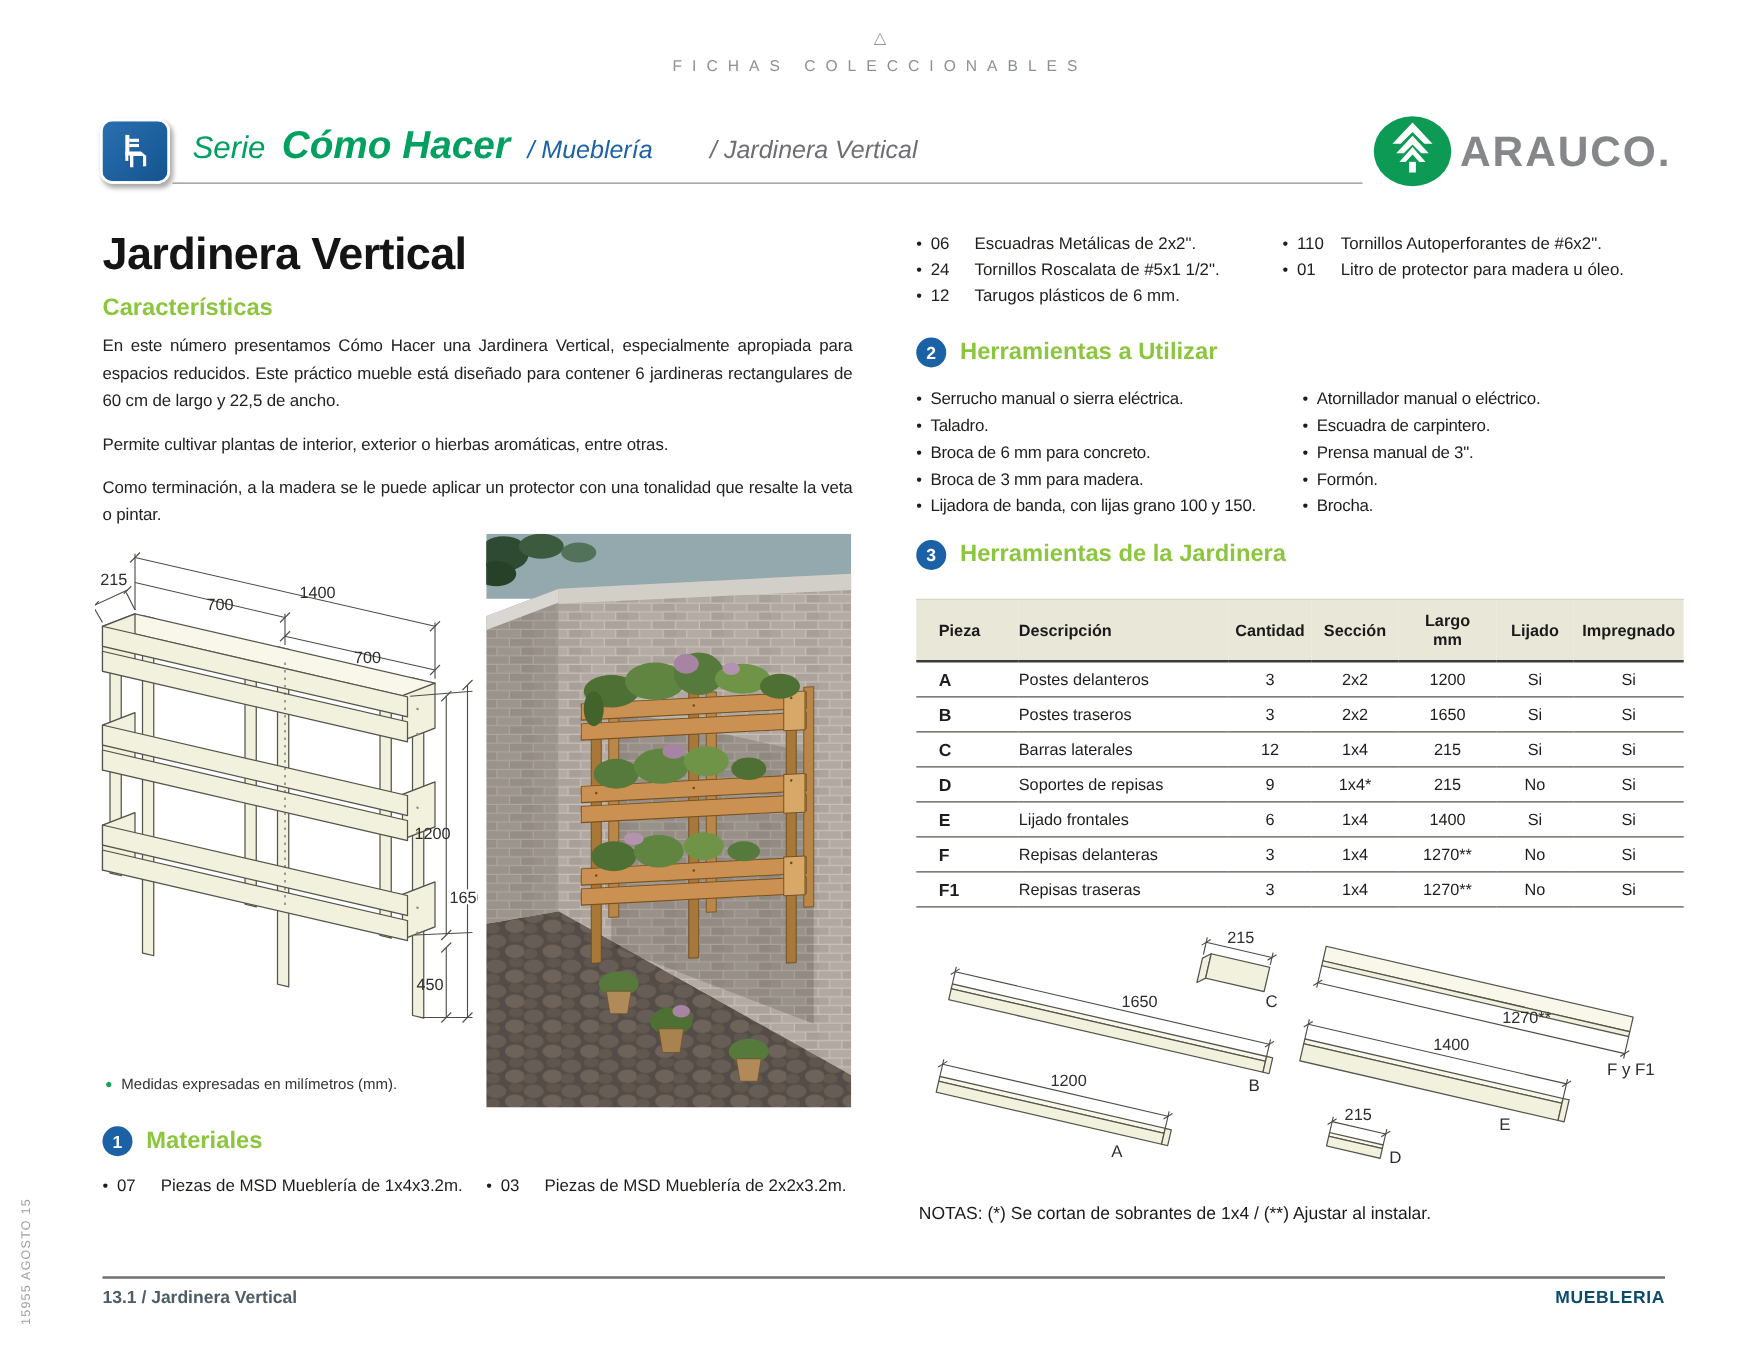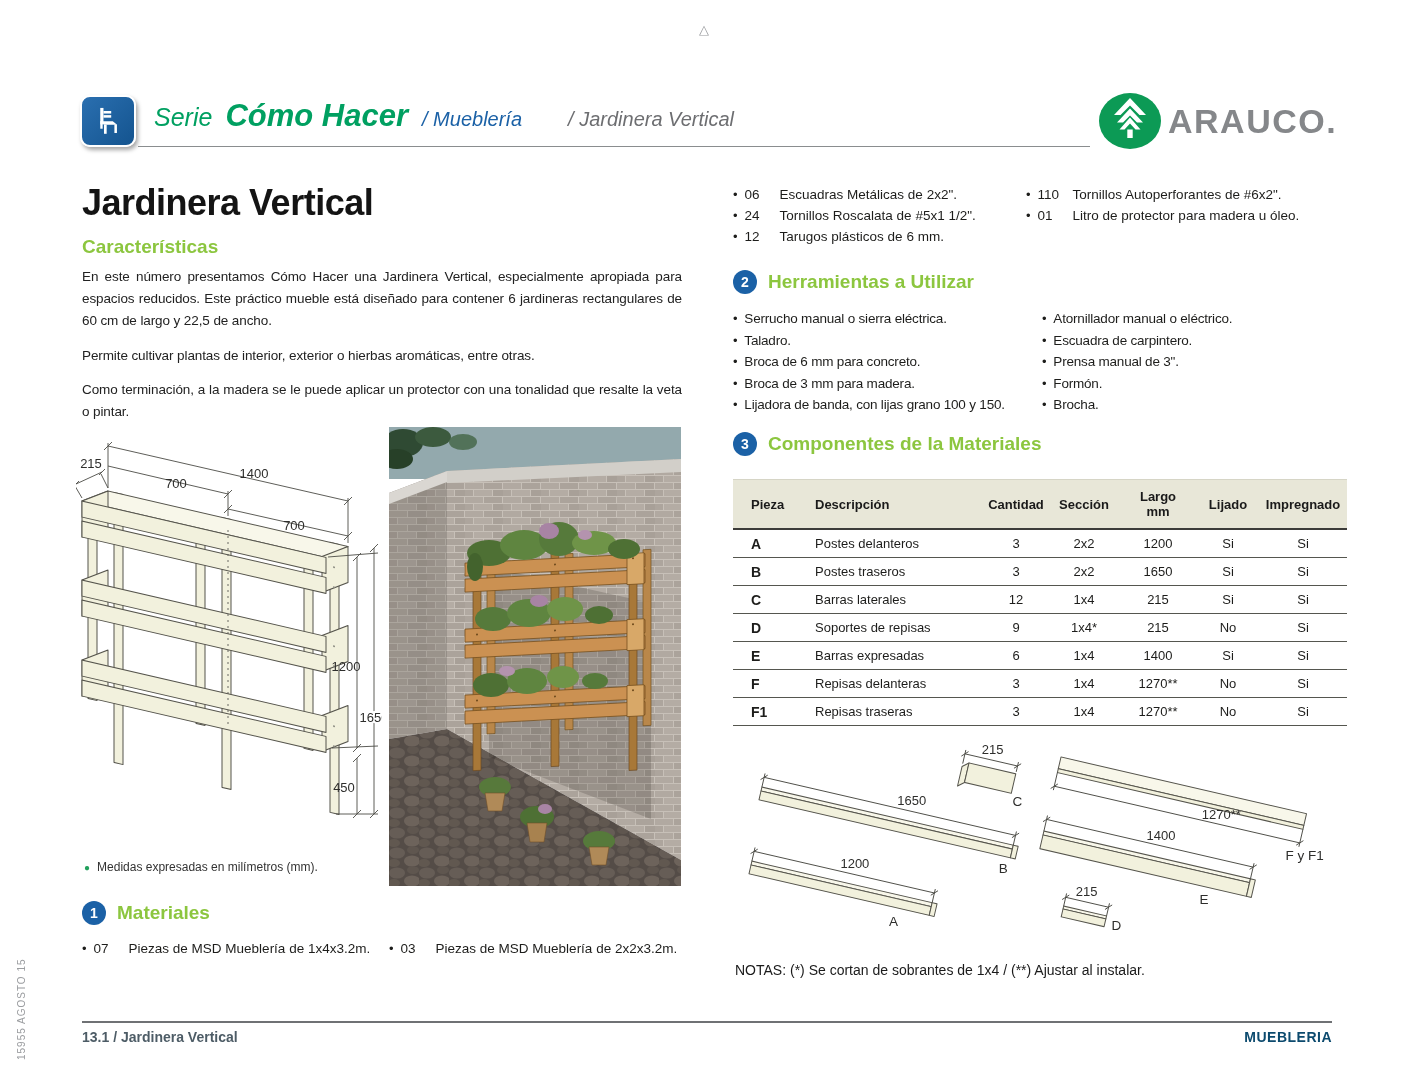--- a/index.html
+++ b/index.html
@@ -88,20 +88,21 @@
   .dim{stroke:#4c4c46;stroke-width:.9;fill:none;}
   .dtx{font-size:13px;fill:#2e2e2c;}
   .lbl{font-size:13.5px;fill:#2e2e2c;}
 </style>
 </head>
 <body>
 
 <div class="page">
 
   <div class="tri">△</div>
+  <div class="fichas">FICHAS COLECCIONABLES</div>
 
   <div class="edition">15955 AGOSTO 15</div>
 
   <div class="chair-badge">
     <svg viewBox="0 0 24 24" width="32" height="32" aria-hidden="true">
       <g fill="#ffffff">
         <rect x="6.2" y="2.2" width="2.4" height="12.3"></rect>
         <rect x="8.6" y="4.5" width="5.8" height="1.9"></rect>
         <rect x="8.6" y="7.6" width="5.8" height="1.9"></rect>
         <polygon points="6.2,12.2 15.6,12.2 18.8,14.8 9.0,14.8"></polygon>
@@ -431,21 +432,21 @@
         <span>Formón.</span>
       </li>
     <li>
         <span class="blt">•</span>
         <span>Brocha.</span>
       </li>
   </ul>
 
   <div class="sec-head comp-head">
     <div class="badge">3</div>
-    <div class="h-green">Componentes de la Materiales</div>
+    <div class="h-green">Herramientas de la Jardinera</div>
   </div>
 
   <table class="ctable">
     <thead>
       <tr>
         <th class="c-pieza">Pieza</th>
         <th class="c-desc">Descripción</th>
         <th class="c-cant">Cantidad</th>
         <th class="c-secc">Sección</th>
         <th class="c-largo"><span class="two-line"><span>Largo</span><span>mm</span></span></th>
@@ -485,21 +486,21 @@
         <td class="c-pieza">D</td>
           <td class="c-desc">Soportes de repisas</td>
           <td class="c-cant">9</td>
           <td class="c-secc">1x4*</td>
           <td class="c-largo">215</td>
           <td class="c-lij">No</td>
           <td class="c-imp">Si</td>
       </tr>
       <tr>
         <td class="c-pieza">E</td>
-          <td class="c-desc">Barras expresadas</td>
+          <td class="c-desc">Lijado frontales</td>
           <td class="c-cant">6</td>
           <td class="c-secc">1x4</td>
           <td class="c-largo">1400</td>
           <td class="c-lij">Si</td>
           <td class="c-imp">Si</td>
       </tr>
       <tr>
         <td class="c-pieza">F</td>
           <td class="c-desc">Repisas delanteras</td>
           <td class="c-cant">3</td>

